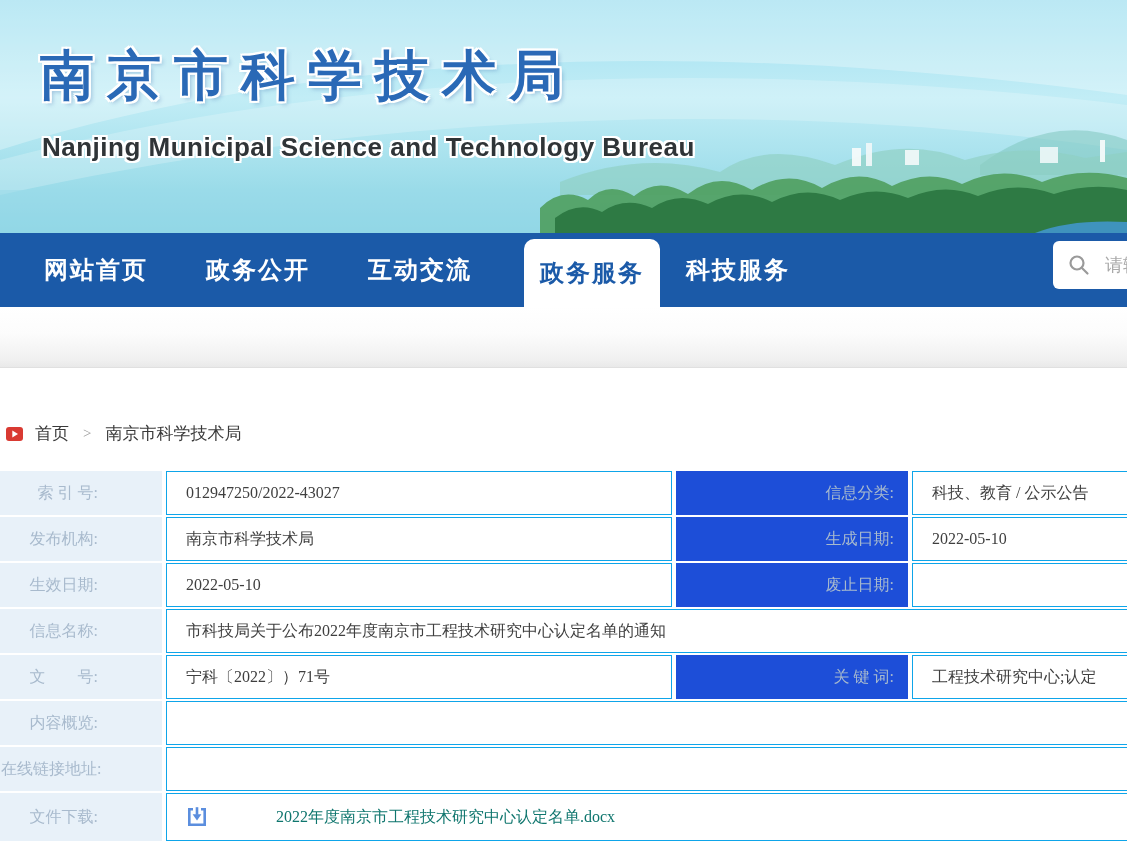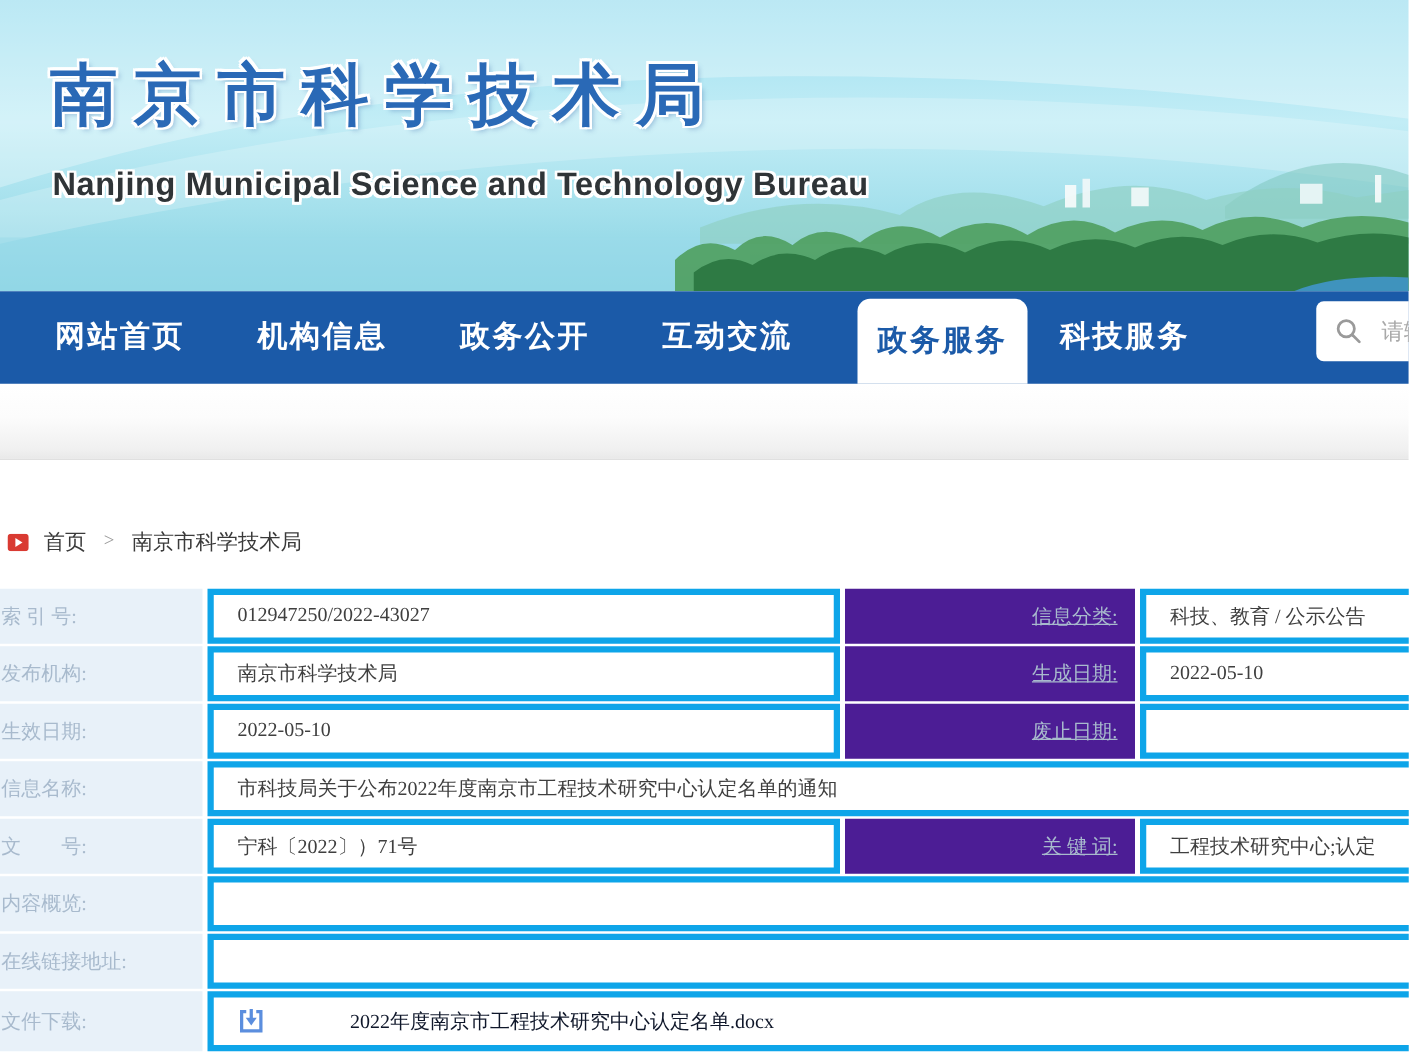--- a/index.html
+++ b/index.html
@@ -64,27 +64,27 @@
   .breadcrumb .sep{color:#9a9a9a;margin:0 14px;font-size:15px;}
   .breadcrumb svg{margin-right:12px;display:block;}
 
   
   table.info{
     border-collapse:separate;border-spacing:4px 2px;table-layout:fixed;
     width:1164px;margin:24px 0 0 -4px;
     font-family:"Liberation Serif",serif;font-size:16px;
   }
   td{height:44px;box-sizing:border-box;overflow:hidden;white-space:nowrap;}
-  td.lbl{background:#e8f1f9;color:#a8bacd;text-align:left;padding-right:40px;}
-  td.lbl2{background:#4c1d95;color:#a8bacd;text-align:right;padding-right:14px;text-decoration:underline;}
-  td.val{background:#fff;border:5px solid #0ea5e9;color:#3f3f3f;padding-left:19px;}
+  td.lbl{background:#e8f1f9;color:#a8bacd;text-align:right;padding-right:64px;}
+  td.lbl2{background:#1d4ed8;color:#a8bacd;text-align:right;padding-right:14px;}
+  td.val{background:#fff;border:1px solid #0ea5e9;color:#3f3f3f;padding-left:19px;}
   td.file{height:48px;}
   .file-wrap{display:flex;align-items:center;}
   .file-wrap svg{flex:0 0 auto;}
-  .file-name{margin-left:68px;color:#0f172a;cursor:pointer;}
+  .file-name{margin-left:68px;color:#0f766e;cursor:pointer;}
 </style>
 </head>
 <body>
 
 <div class="page">
 
   <div class="banner">
     <svg class="scene" viewBox="0 0 1127 233" preserveAspectRatio="none">
       <defs>
         <linearGradient id="sky" x1="0" y1="0" x2="0" y2="1">
@@ -108,21 +108,20 @@
       <path d="M540,233 L540,208 Q562,186 588,200 Q608,180 634,196 Q658,176 688,194 Q718,170 752,190 Q788,168 822,188 Q858,166 892,186 Q928,168 962,184 Q1002,164 1042,182 Q1082,166 1127,178 L1127,233 Z" fill="#4f9e5e" opacity="0.9"></path>
       <path d="M555,233 L555,218 Q578,200 602,212 Q625,196 652,208 Q678,190 708,204 Q740,186 772,202 Q806,184 840,200 Q874,184 908,198 Q944,182 978,196 Q1016,180 1054,194 Q1092,182 1127,190 L1127,233 Z" fill="#2e7a44"></path>
       <path d="M1035,233 Q1070,219 1127,222 L1127,233 Z" fill="#3f93bd"></path>
     </svg>
     <div class="banner-title">南京市科学技术局</div>
     <div class="banner-subtitle">Nanjing Municipal Science and Technology Bureau</div>
   </div>
 
   <div class="nav">
     <div class="nav-item">网站首页</div>
-    <div class="nav-item">机构信息</div>
     <div class="nav-item">政务公开</div>
     <div class="nav-item">互动交流</div>
     <div class="nav-item active">政务服务</div>
     <div class="nav-item">科技服务</div>
     <div class="search-box">
       <svg width="24" height="24" viewBox="0 0 24 24">
         <circle cx="10" cy="10" r="6.5" fill="none" stroke="#9a9a9a" stroke-width="2.2"></circle>
         <line x1="15.2" y1="15.2" x2="20.5" y2="20.5" stroke="#9a9a9a" stroke-width="2.2" stroke-linecap="round"></line>
       </svg>
       <input type="text" placeholder="请输入关键词" style="">

